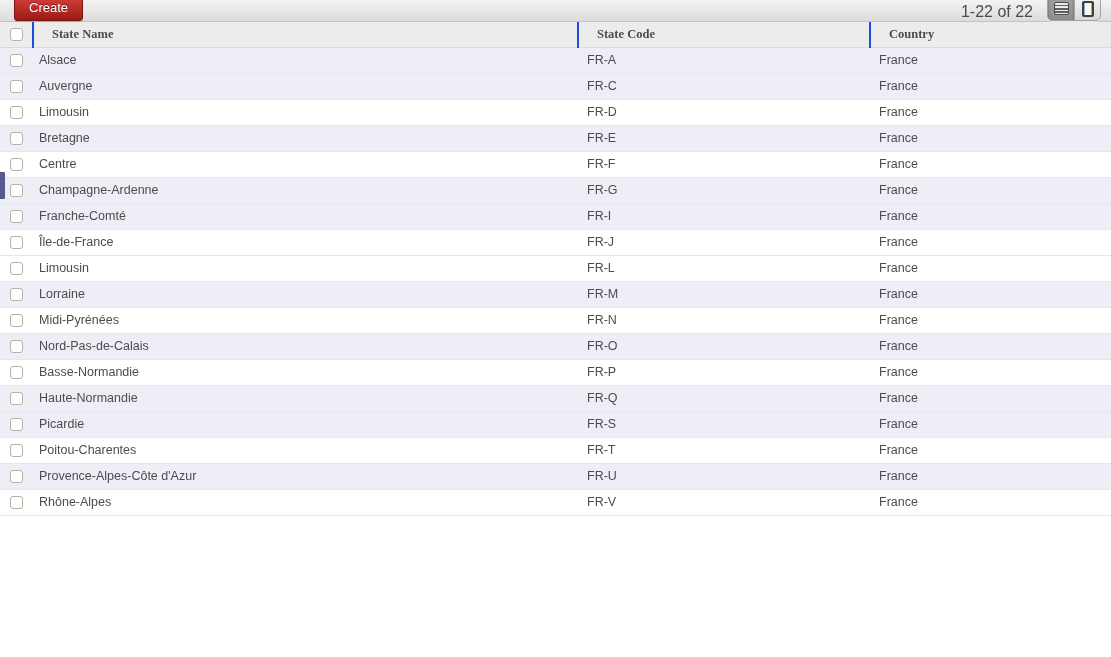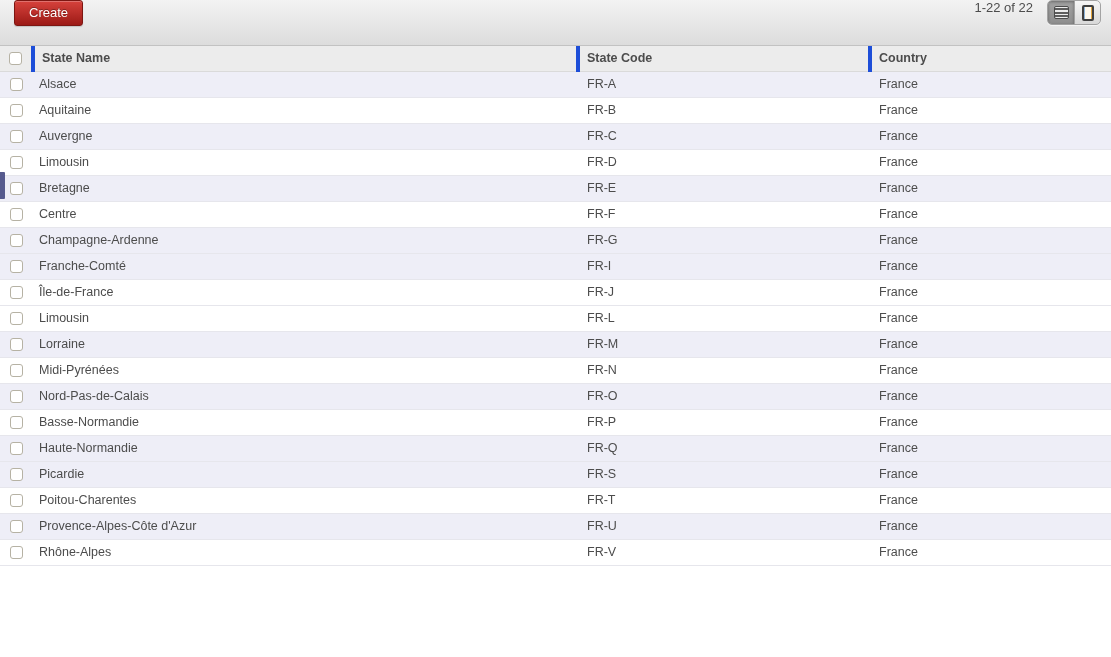--- a/index.html
+++ b/index.html
@@ -7,42 +7,42 @@
     width: 1111px; height: 657px;
     overflow: hidden;
     background: #fff;
     font-family: "Liberation Sans", "DejaVu Sans", sans-serif;
     color: #4c4c4c;
     position: relative;
   }
 
   
   .toolbar {
-    height: 46px;
+    height: 22px;
     background: linear-gradient(#f3f3f3, #dcdcdc);
     border-bottom: 1px solid #c2c2c2;
     display: flex;
-    align-items: flex-start;
+    align-items: flex-end;
     padding: 0 10px 0 14px;
   }
   .btn-create {
     padding: 4px 14px 5px;
     font-size: 13px;
     font-family: inherit;
     color: #fff;
     text-shadow: 0 -1px 0 rgba(0,0,0,0.35);
     background: linear-gradient(#d7423c, #9c1a16);
     border: 1px solid #7d1612;
     border-radius: 3px;
     box-shadow: inset 0 1px 0 rgba(255,255,255,0.25), 0 1px 1px rgba(0,0,0,0.15);
     cursor: pointer;
   }
   .toolbar-spacer { flex: 1; }
   .pager-text {
-    font-size: 13px;
+    font-size: 16px;
     color: #4c4c4c;
     margin-right: 14px;
     white-space: nowrap;
   }
   .view-switcher {
     display: inline-flex;
     height: 25px;
     border: 1px solid #a3a3a3;
     border-radius: 5px;
     overflow: hidden;
@@ -91,21 +91,21 @@
     height: 25px;
     background: #ececec;
     border-bottom: 1px solid #dadada;
     font-size: 12.5px;
     font-weight: bold;
     color: #4c4c4c;
     text-align: left;
     padding-left: 6px;
     vertical-align: middle;
   }
-  thead th + th { border-left: 4px solid #1d4ed8; padding-left: 7px; }
+  thead th + th { border-left: 2px solid #1d4ed8; padding-left: 18px; font-family: Liberation Serif, serif; }
   thead th.th-check { text-align: center; padding-left: 0; }
 
   tbody td {
     height: 26px;
     border-bottom: 1px solid #e6e6ec;
     font-size: 12.5px;
     color: #4c4c4c;
     padding-left: 6px;
     vertical-align: middle;
     white-space: nowrap;
@@ -171,26 +171,20 @@
       <th>Country</th>
     </tr>
   </thead>
   <tbody>
       <tr class="stripe">
         <td class="td-check"><input type="checkbox" class="cb" style=""></td>
         <td>Alsace</td>
         <td class="td-code">FR-A</td>
         <td class="td-country">France</td>
       </tr>
-      <tr>
-        <td class="td-check"><input type="checkbox" class="cb" style=""></td>
-        <td>Aquitaine</td>
-        <td class="td-code">FR-B</td>
-        <td class="td-country">France</td>
-      </tr>
       <tr class="stripe">
         <td class="td-check"><input type="checkbox" class="cb" style=""></td>
         <td>Auvergne</td>
         <td class="td-code">FR-C</td>
         <td class="td-country">France</td>
       </tr>
       <tr>
         <td class="td-check"><input type="checkbox" class="cb" style=""></td>
         <td>Limousin</td>
         <td class="td-code">FR-D</td>

